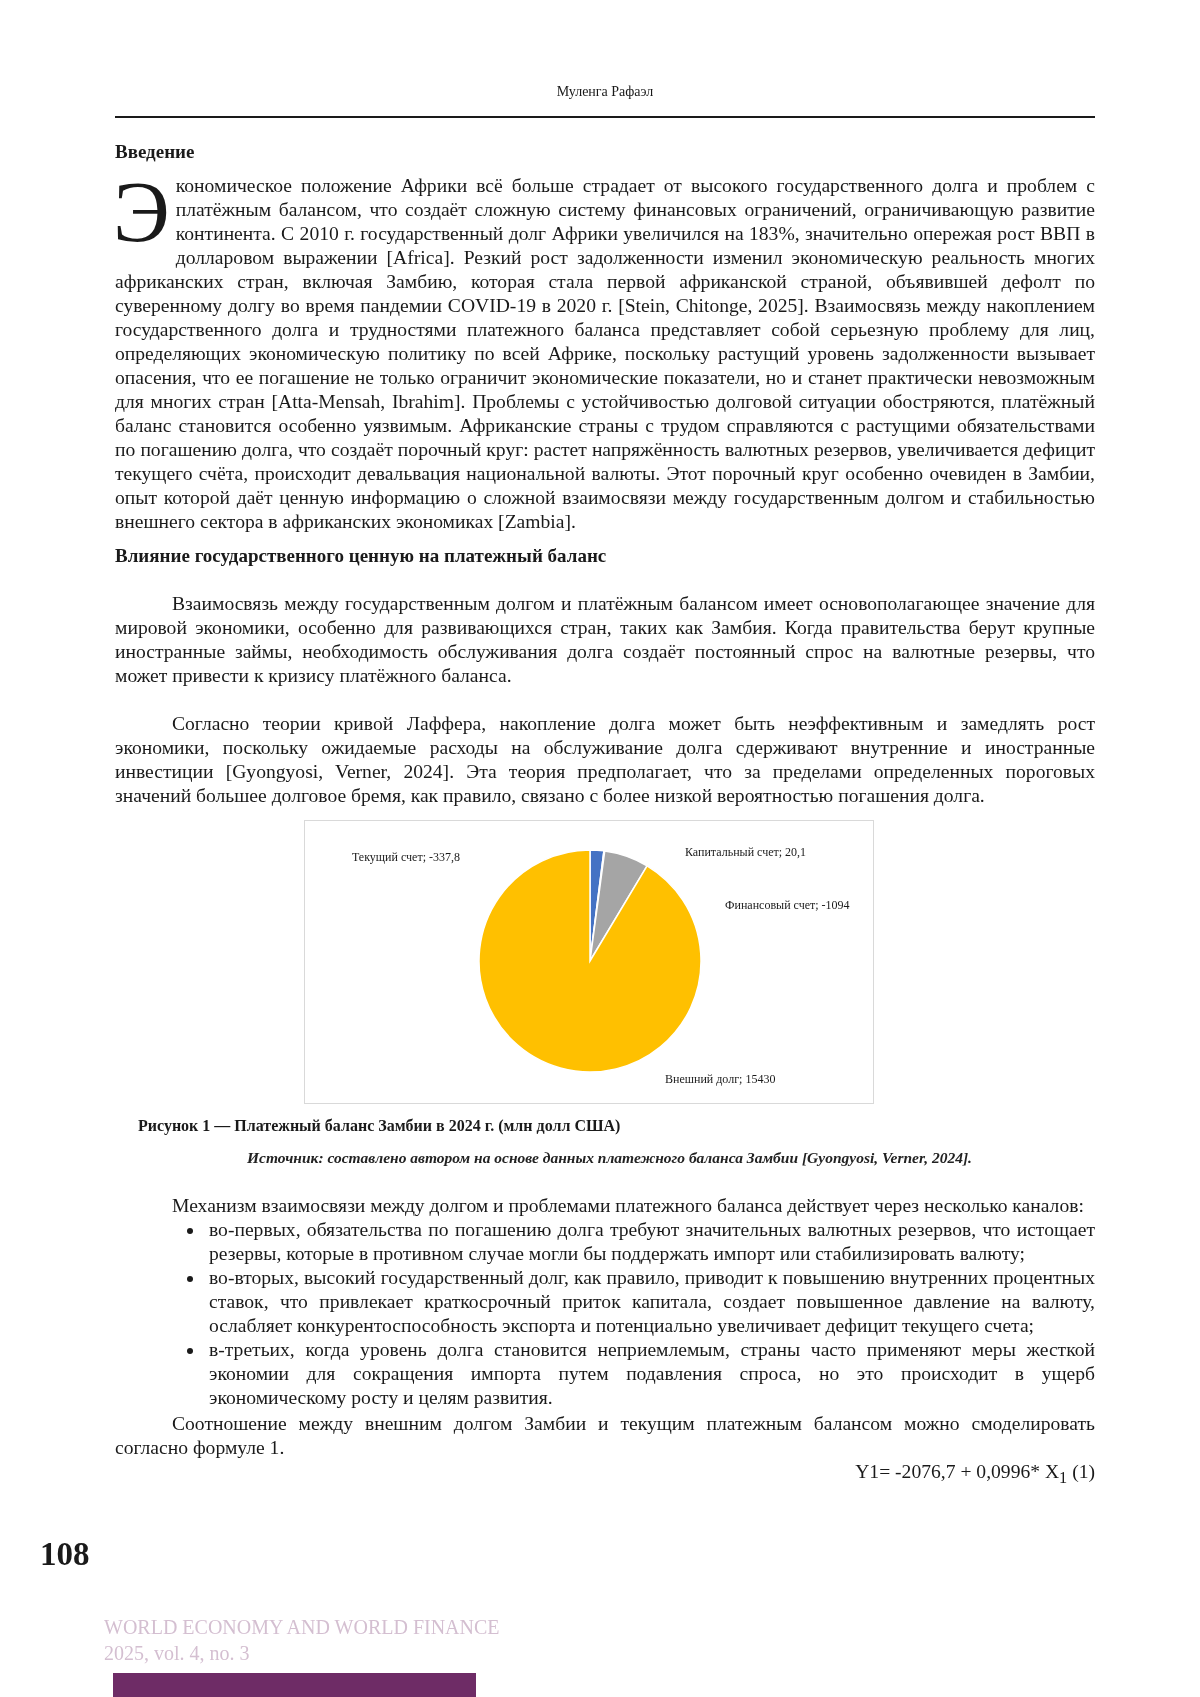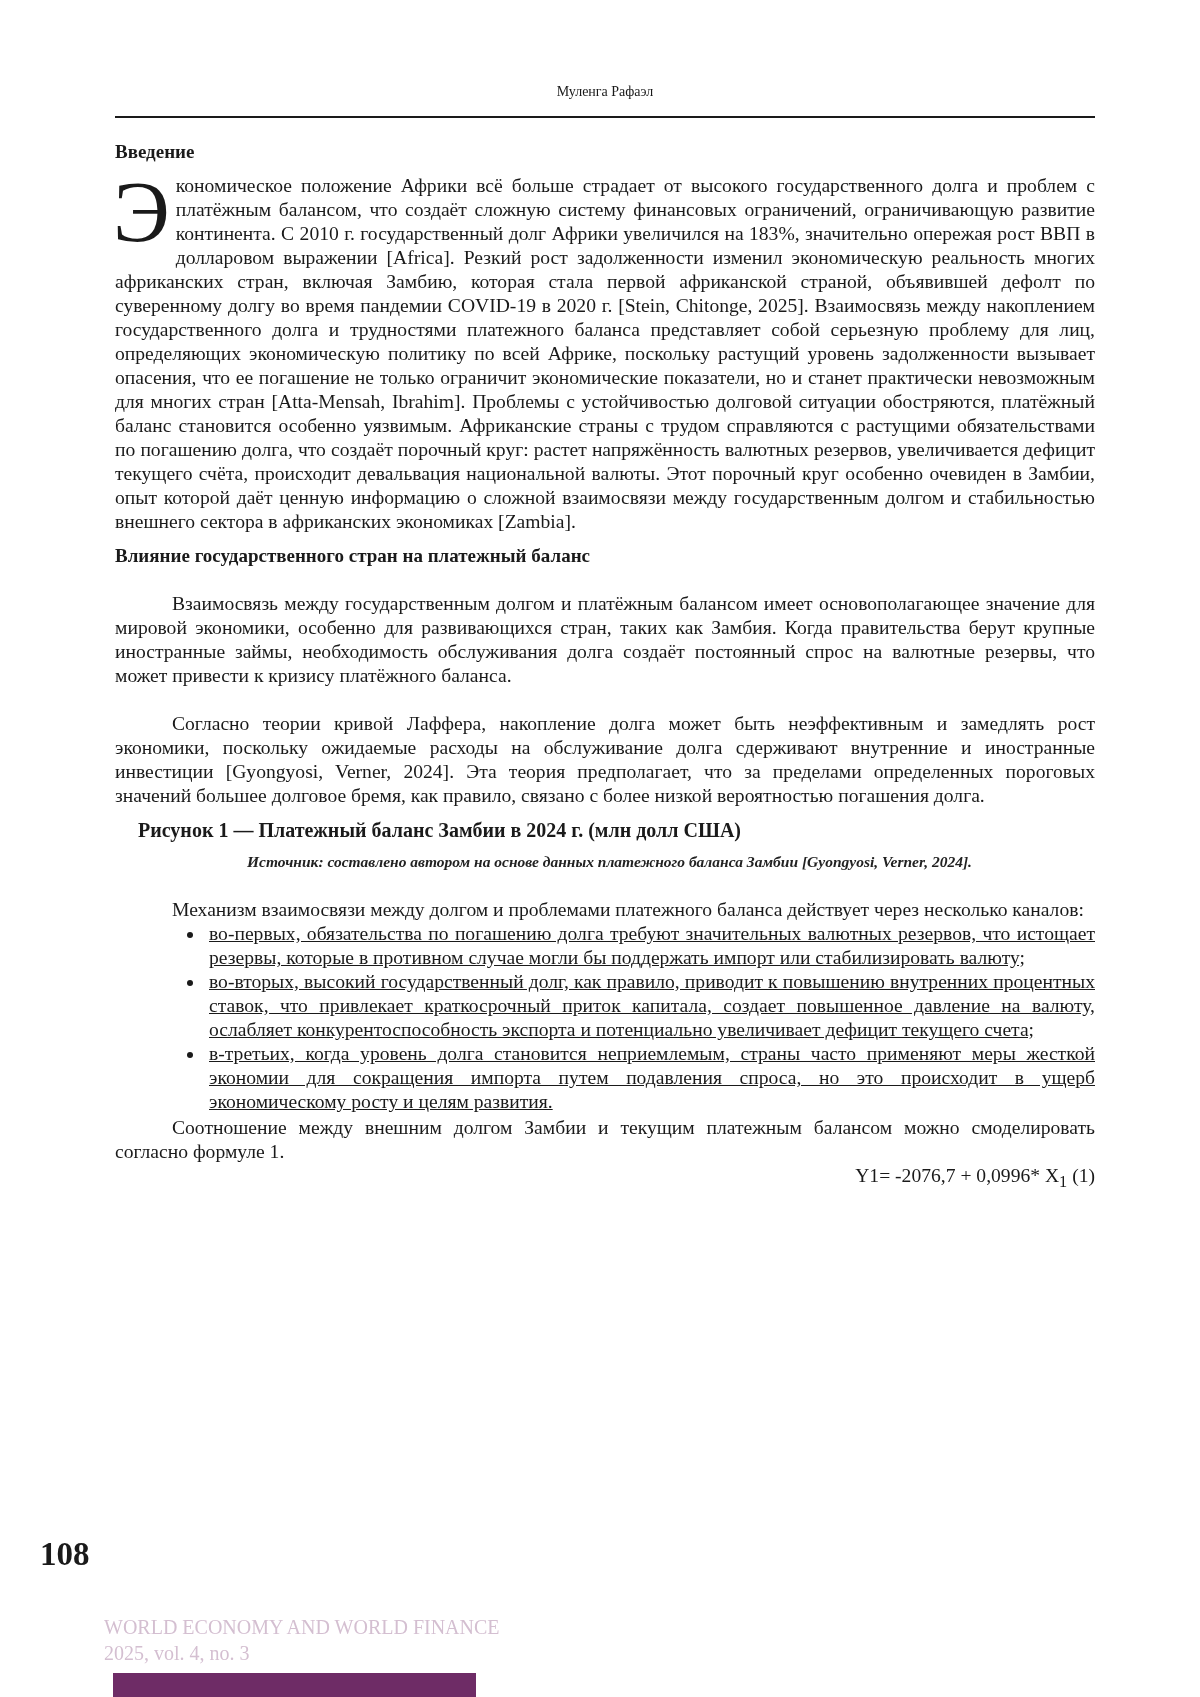--- a/index.html
+++ b/index.html
@@ -8,45 +8,57 @@
   .running-head { position: absolute; top: 84px; left: 115px; width: 980px; text-align: center;
                   font-size: 14px; }
   .head-rule { position: absolute; top: 116px; left: 115px; width: 980px; height: 2px; background: #1a1a1a; }
   .content { position: absolute; top: 140px; left: 115px; width: 980px; font-size: 19.6px; line-height: 24px; }
   .section-title { font-weight: bold; font-size: 19px; margin: 0 0 10px 0; }
   p { margin: 0; text-align: justify; }
   .indent { text-indent: 57px; margin-top: 24px; }
   .dropcap { float: left; font-size: 86px; line-height: 70px; margin: 3px 6px 0 -2px; }
   .figure { margin: 12px 0 0 189px; width: 568px; height: 282px; border: 1px solid #d9d9d9; position: relative; }
   .figure svg { position: absolute; left: 0; top: 0; }
-  .caption { font-weight: bold; font-size: 20px; margin: 10px 0 0 23px; }
+  .caption { font-weight: bold; font-size: 16px; margin: 10px 0 0 23px; }
   .source { font-style: italic; font-weight: bold; font-size: 15.5px; margin: 8px 0 8px 9px; color: #222; text-align: center; }
   ul { margin: 0; padding-left: 90px; }
-  li { text-align: justify; list-style-type: disc; padding-left: 4px; text-decoration: underline; }
+  li { text-align: justify; list-style-type: disc; padding-left: 4px; }
   .formula { margin-left: 57px; text-align: right; }
   .page-num { position: absolute; top: 1536px; left: 40px; font-weight: bold; font-size: 33px; }
   .journal { position: absolute; top: 1614px; left: 104px; color: #d4bfd1; font-size: 20px; line-height: 26px; }
   .bar { position: absolute; top: 1673px; left: 113px; width: 363px; height: 24px; background: #6e2c66; }
 </style>
 </head>
 <body>
 
 <div class="running-head">Муленга Рафаэл</div>
 <div class="head-rule"></div>
 
 <div class="content">
   <div class="section-title">Введение</div>
   <p>
     <span class="dropcap">Э</span><span>кономическое положение Африки всё больше страдает от высокого государственного долга и проблем с платёжным балансом, что создаёт сложную систему финансовых ограничений, ограничивающую развитие континента. С 2010 г. государственный долг Африки увеличился на 183%, значительно опережая рост ВВП в долларовом выражении [Africa]. Резкий рост задолженности изменил экономическую реальность многих африканских стран, включая Замбию, которая стала первой африканской страной, объявившей дефолт по суверенному долгу во время пандемии COVID-19 в 2020 г. [Stein, Chitonge, 2025]. Взаимосвязь между накоплением государственного долга и трудностями платежного баланса представляет собой серьезную проблему для лиц, определяющих экономическую политику по всей Африке, поскольку растущий уровень задолженности вызывает опасения, что ее погашение не только ограничит экономические показатели, но и станет практически невозможным для многих стран [Atta-Mensah, Ibrahim]. Проблемы с устойчивостью долговой ситуации обостряются, платёжный баланс становится особенно уязвимым. Африканские страны с трудом справляются с растущими обязательствами по погашению долга, что создаёт порочный круг: растет напряжённость валютных резервов, увеличивается дефицит текущего счёта, происходит девальвация национальной валюты. Этот порочный круг особенно очевиден в Замбии, опыт которой даёт ценную информацию о сложной взаимосвязи между государственным долгом и стабильностью внешнего сектора в африканских экономиках [Zambia].</span>
   </p>
 
-  <div class="section-title" style="margin-top:10px;">Влияние государственного стран на платежный баланс</div>
+  <div class="section-title" style="margin-top:10px;">Влияние государственного ценную на платежный баланс</div>
   <p class="indent">Взаимосвязь между государственным долгом и платёжным балансом имеет основополагающее значение для мировой экономики, особенно для развивающихся стран, таких как Замбия. Когда правительства берут крупные иностранные займы, необходимость обслуживания долга создаёт постоянный спрос на валютные резервы, что может привести к кризису платёжного баланса.</p>
   <p class="indent">Согласно теории кривой Лаффера, накопление долга может быть неэффективным и замедлять рост экономики, поскольку ожидаемые расходы на обслуживание долга сдерживают внутренние и иностранные инвестиции [Gyongyosi, Verner, 2024]. Эта теория предполагает, что за пределами определенных пороговых значений большее долговое бремя, как правило, связано с более низкой вероятностью погашения долга.</p>
 
+  <div class="figure">
+    <svg id="pie" width="568" height="282">
+        <path d="M285,140 L285,29 A111,111 0 0 1 298.9186287527165,29.876107162686736 Z" fill="#4472c4" stroke="#ffffff" stroke-width="1.5"></path>
+        <path d="M285,140 L298.9186287527165,29.876107162686736 A111,111 0 0 1 299.74205885722847,29.983311717494374 Z" fill="#ed7d31" stroke="#ffffff" stroke-width="1.5"></path>
+        <path d="M285,140 L299.74205885722847,29.983311717494374 A111,111 0 0 1 342.10479338115476,44.815744091285666 Z" fill="#a5a5a5" stroke="#ffffff" stroke-width="1.5"></path>
+        <path d="M285,140 L342.10479338115476,44.815744091285666 A111,111 0 1 1 285,29 Z" fill="#ffc000" stroke="#ffffff" stroke-width="1.5"></path>
+        <text x="47" y="40" text-anchor="start" font-size="12" font-family="&quot;Liberation Serif&quot;, serif" fill="#1a1a1a">Текущий счет; -337,8</text>
+        <text x="380" y="35" text-anchor="start" font-size="12" font-family="&quot;Liberation Serif&quot;, serif" fill="#1a1a1a">Капитальный счет; 20,1</text>
+        <text x="420" y="88" text-anchor="start" font-size="12" font-family="&quot;Liberation Serif&quot;, serif" fill="#1a1a1a">Финансовый счет; -1094</text>
+        <text x="360" y="262" text-anchor="start" font-size="12" font-family="&quot;Liberation Serif&quot;, serif" fill="#1a1a1a">Внешний долг; 15430</text>
+      </svg>
+  </div>
   <div class="caption">Рисунок 1 — Платежный баланс Замбии в 2024 г. (млн долл США)</div>
   <div class="source">Источник: составлено автором на основе данных платежного баланса Замбии [Gyongyosi, Verner, 2024].</div>
 
   <p class="indent">Механизм взаимосвязи между долгом и проблемами платежного баланса действует через несколько каналов:</p>
   <ul>
     <li>во-первых, обязательства по погашению долга требуют значительных валютных резервов, что истощает резервы, которые в противном случае могли бы поддержать импорт или стабилизировать валюту;</li>
     <li>во-вторых, высокий государственный долг, как правило, приводит к повышению внутренних процентных ставок, что привлекает краткосрочный приток капитала, создает повышенное давление на валюту, ослабляет конкурентоспособность экспорта и потенциально увеличивает дефицит текущего счета;</li>
     <li>в-третьих, когда уровень долга становится неприемлемым, страны часто применяют меры жесткой экономии для сокращения импорта путем подавления спроса, но это происходит в ущерб экономическому росту и целям развития.</li>
   </ul>
   <p class="indent" style="margin-top:2px;">Соотношение между внешним долгом Замбии и текущим платежным балансом можно смоделировать согласно формуле 1.</p>

